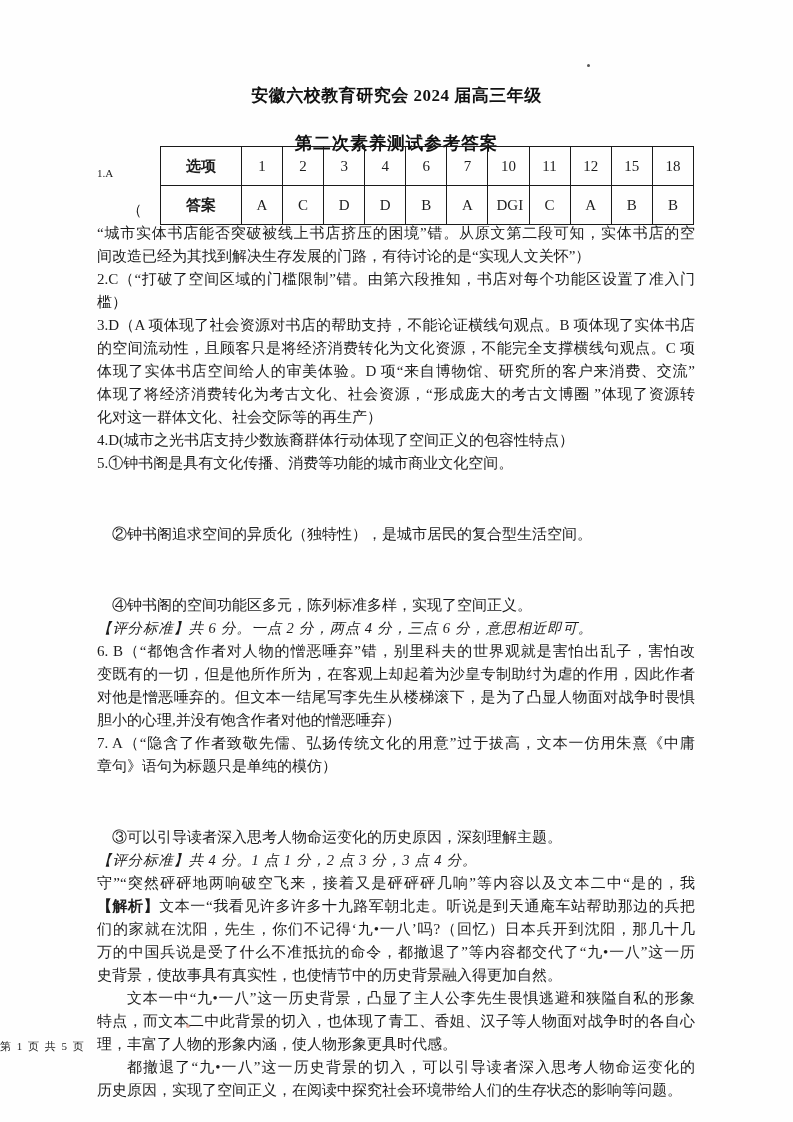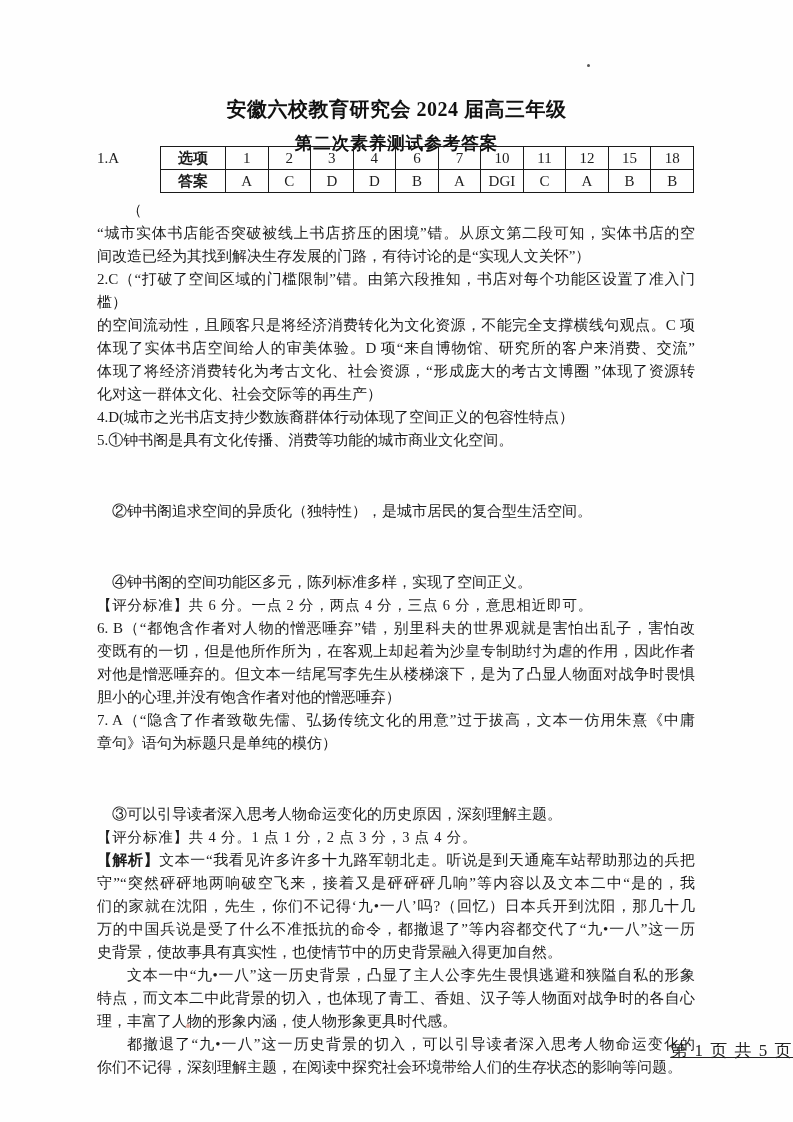--- a/index.html
+++ b/index.html
@@ -5,49 +5,49 @@
   html,body{margin:0;padding:0;}
   .page{
     position:relative;
     width:793px;height:1122px;
     background:#fefefe;
     color:#1c1c1c;
     font-family:"Liberation Serif","DejaVu Serif",serif;
     overflow:hidden;
   }
   .title{position:absolute;left:0;width:793px;text-align:center;margin:0;color:#111;}
-  .t1{top:96px;font-size:20px;font-weight:bold;letter-spacing:0.5px;}
+  .t1{top:84px;font-size:17px;font-weight:bold;letter-spacing:0.5px;}
   .t2{top:119px;font-size:17.5px;font-weight:bold;letter-spacing:1px;margin-top:12px;}
-  .qlabel{position:absolute;left:97px;top:150px;font-size:15px;}
+  .qlabel{position:absolute;left:97px;top:167px;font-size:11px;}
   table.answers{
     position:absolute;left:160px;top:146px;
     width:534px;border-collapse:collapse;table-layout:fixed;
     font-size:15px;
   }
   table.answers td{
     border:1.5px solid #1a1a1a;
     height:22px;text-align:center;vertical-align:middle;
-    padding:0;overflow:hidden;white-space:nowrap;
+    padding:8px;overflow:hidden;white-space:nowrap;
   }
   table.answers td.hd{width:64px;font-weight:bold;font-size:15px;}
   .body{position:absolute;left:97px;top:199px;width:598px;}
   .line{
     height:23px;line-height:23px;
     font-size:15px;
     text-align:justify;text-align-last:justify;
     white-space:normal;overflow:hidden;
   }
   .line.end{text-align-last:left;}
   .line.ind1{padding-left:15px;width:583px;margin-top:48px;}
   .line.ind2{padding-left:30px;width:568px;}
-  .line.kai{letter-spacing:0.8px;font-size:14.5px;}
+  .line.kai{font-style:italic;letter-spacing:0.8px;font-size:14.5px;}
   .line b{font-weight:bold;}
   .footer{
     position:absolute;left:0;top:1039px;width:793px;
-    text-align:right;font-size:17px;letter-spacing:1.5px;color:#222;text-decoration:underline;
+    text-align:left;font-size:11px;letter-spacing:1.5px;color:#222;
   }
   .dot1{position:absolute;left:587px;top:64px;width:3px;height:3px;border-radius:50%;background:#555;}
   .dot2{position:absolute;left:186px;top:1024px;width:4px;height:4px;border-radius:50%;background:#d98a7a;opacity:.7;}
 </style>
 </head>
 <body>
 
 <div class="page">
   <span class="dot1"></span>
   <span class="dot2"></span>
@@ -89,43 +89,44 @@
         </tr>
     </tbody>
   </table>
 
   <div class="body" id="body-lines">
       <div class="line end ind2">（</div>
       <div class="line">“城市实体书店能否突破被线上书店挤压的困境”错。从原文第二段可知，实体书店的空</div>
       <div class="line end">间改造已经为其找到解决生存发展的门路，有待讨论的是“实现人文关怀”）</div>
       <div class="line">2.C（“打破了空间区域的门槛限制”错。由第六段推知，书店对每个功能区设置了准入门</div>
       <div class="line end">槛）</div>
+      <div class="line">3.D（A 项体现了社会资源对书店的帮助支持，不能论证横线句观点。B 项体现了实体书店</div>
       <div class="line">的空间流动性，且顾客只是将经济消费转化为文化资源，不能完全支撑横线句观点。C 项</div>
       <div class="line">体现了实体书店空间给人的审美体验。D 项“来自博物馆、研究所的客户来消费、交流”</div>
       <div class="line">体现了将经济消费转化为考古文化、社会资源，“形成庞大的考古文博圈 ”体现了资源转</div>
       <div class="line end">化对这一群体文化、社会交际等的再生产）</div>
       <div class="line end">4.D(城市之光书店支持少数族裔群体行动体现了空间正义的包容性特点）</div>
       <div class="line end">5.①钟书阁是具有文化传播、消费等功能的城市商业文化空间。</div>
       <div class="line end ind1">②钟书阁追求空间的异质化（独特性），是城市居民的复合型生活空间。</div>
       <div class="line end ind1">④钟书阁的空间功能区多元，陈列标准多样，实现了空间正义。</div>
       <div class="line end kai">【评分标准】共 6 分。一点 2 分，两点 4 分，三点 6 分，意思相近即可。</div>
       <div class="line">6. B（“都饱含作者对人物的憎恶唾弃”错，别里科夫的世界观就是害怕出乱子，害怕改</div>
       <div class="line">变既有的一切，但是他所作所为，在客观上却起着为沙皇专制助纣为虐的作用，因此作者</div>
       <div class="line">对他是憎恶唾弃的。但文本一结尾写李先生从楼梯滚下，是为了凸显人物面对战争时畏惧</div>
       <div class="line end">胆小的心理,并没有饱含作者对他的憎恶唾弃）</div>
       <div class="line">7. A（“隐含了作者致敬先儒、弘扬传统文化的用意”过于拔高，文本一仿用朱熹《中庸</div>
       <div class="line end">章句》语句为标题只是单纯的模仿）</div>
       <div class="line end ind1">③可以引导读者深入思考人物命运变化的历史原因，深刻理解主题。</div>
       <div class="line end kai">【评分标准】共 4 分。1 点 1 分，2 点 3 分，3 点 4 分。</div>
+      <div class="line">守”“突然砰砰地两响破空飞来，接着又是砰砰砰几响”等内容以及文本二中“是的，我</div>
       <div class="line"><b>【解析】</b>文本一“我看见许多许多十九路军朝北走。听说是到天通庵车站帮助那边的兵把</div>
-      <div class="line">守”“突然砰砰地两响破空飞来，接着又是砰砰砰几响”等内容以及文本二中“是的，我</div>
       <div class="line">们的家就在沈阳，先生，你们不记得‘九•一八’吗?（回忆）日本兵开到沈阳，那几十几</div>
       <div class="line">万的中国兵说是受了什么不准抵抗的命令，都撤退了”等内容都交代了“九•一八”这一历</div>
       <div class="line end">史背景，使故事具有真实性，也使情节中的历史背景融入得更加自然。</div>
       <div class="line ind2">文本一中“九•一八”这一历史背景，凸显了主人公李先生畏惧逃避和狭隘自私的形象</div>
       <div class="line">特点，而文本二中此背景的切入，也体现了青工、香姐、汉子等人物面对战争时的各自心</div>
       <div class="line end">理，丰富了人物的形象内涵，使人物形象更具时代感。</div>
       <div class="line ind2">都撤退了“九•一八”这一历史背景的切入，可以引导读者深入思考人物命运变化的</div>
-      <div class="line end">你们不记得，深刻理解主题，在阅读中探究社会环境带给人们的生存状态的影响等问题。</div>
+      <div class="line end">历史原因，实现了空间正义，在阅读中探究社会环境带给人们的生存状态的影响等问题。</div>
     </div>
 
   <div class="footer">第 1 页 共 5 页</div>
 </div>
 
 </body></html>

